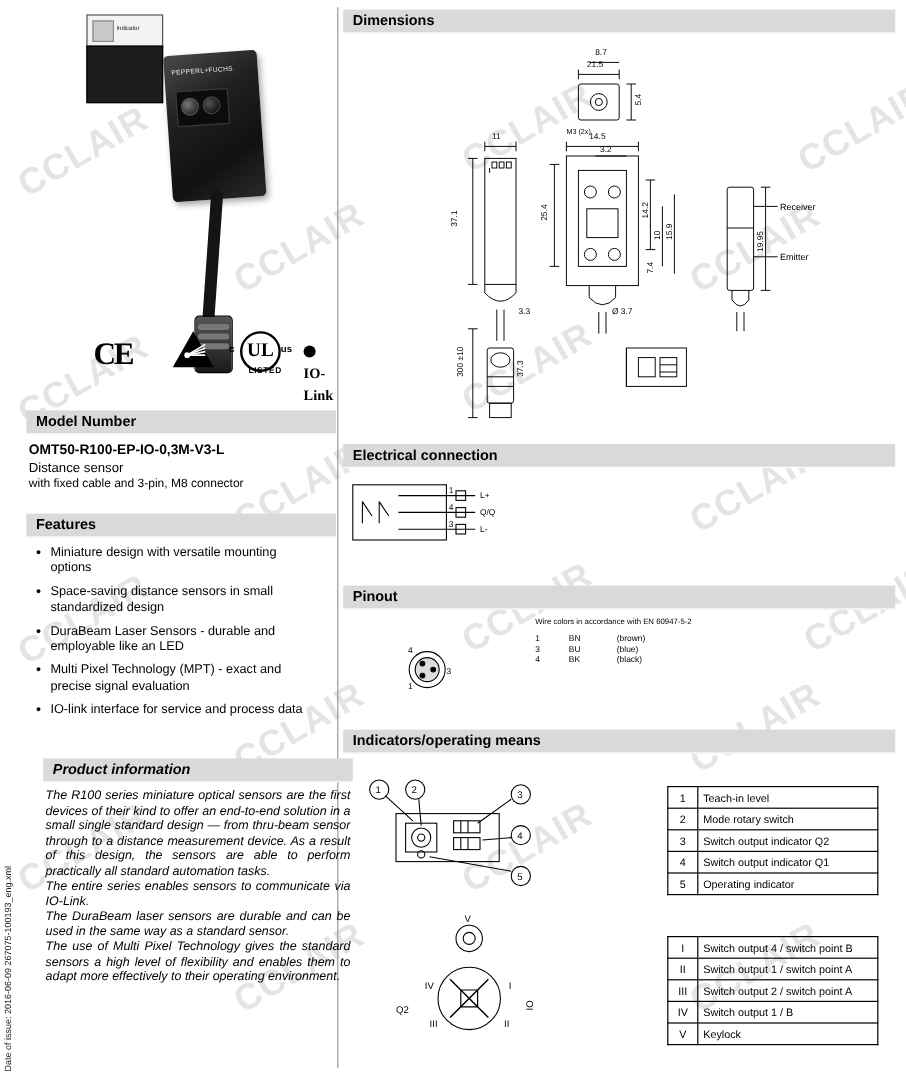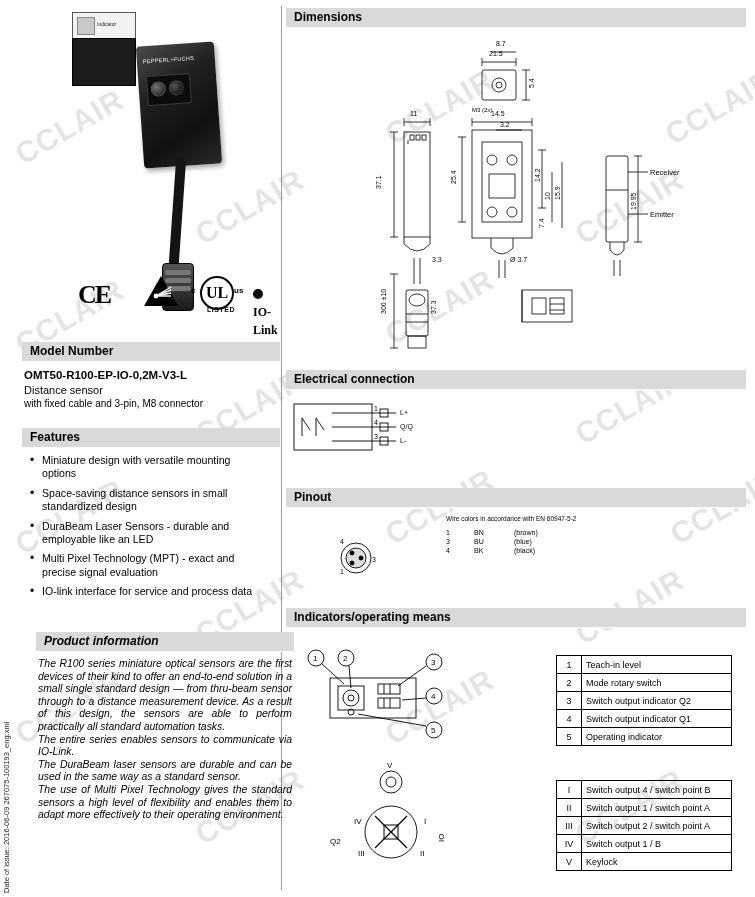--- a/index.html
+++ b/index.html
@@ -191,21 +191,21 @@
       </div>
 
       <div style="position:absolute;left:205px;top:6px;">
         <span style="display:inline-block;width:10px;height:10px;border-radius:50%;background:#000;vertical-align:-1px;margin-right:3px;"></span>
         <span class="iolink">IO-Link</span>
       </div>
     </div>
 
     <div style="position:absolute;left:0;top:342px;width:258px;">
       <div class="secbar">Model Number</div>
-      <div class="modelno">OMT50-R100-EP-IO-0,2M-V3-L</div>
+      <div class="modelno">OMT50-R100-EP-IO-0,3M-V3-L</div>
       <div class="modeldesc">Distance sensor</div>
       <div class="modelsub">with fixed cable and 3-pin, M8 connector</div>
     </div>
 
     <div style="position:absolute;left:0;top:428px;width:258px;">
       <div class="secbar">Features</div>
       <ul class="features">
         <li>Miniature design with versatile mounting options</li>
         <li>Space-saving distance sensors in small standardized design</li>
         <li>DuraBeam Laser Sensors - durable and employable like an LED</li>

